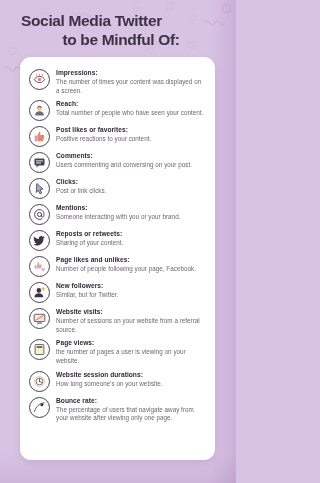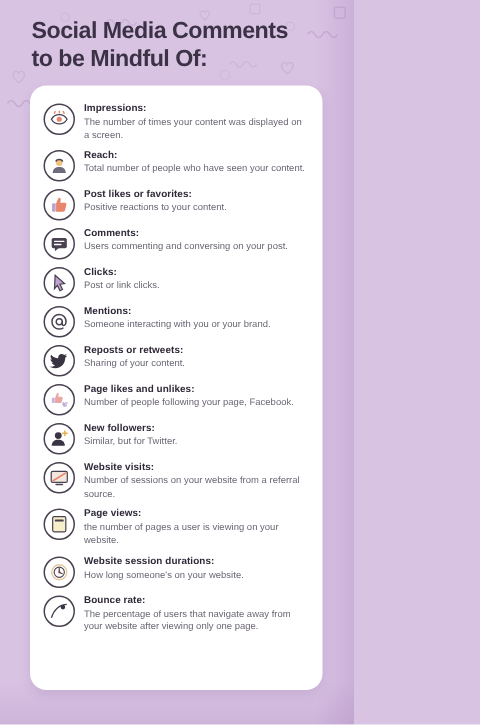--- a/index.html
+++ b/index.html
@@ -185,22 +185,22 @@
   <div class="deco" style="left:166px; top:2px;">
     <svg width="8" height="8" viewBox="0 0 10 10">
         <rect x="1" y="1" width="8" height="8" rx="1.2" fill="none" stroke="#c6abd5" stroke-width="1"></rect>
       </svg>
   </div>
 </div>
 
 <div id="page-frame"></div>
 
 <div id="header">
-  <div class="line" style="color: rgb(60, 50, 70);">Social Media Comments</div>
-  <div class="line" style="color: rgb(60, 50, 70);">to be Mindful Of:</div>
+  <div class="line" style="color: rgb(60, 50, 70);">Social Media Twitter</div>
+  <div class="line" style="color: rgb(60, 50, 70); text-align: center;">to be Mindful Of:</div>
 </div>
 
 <div id="card" style="background: rgb(255, 255, 255);">
   <div id="metric-list">
       <div class="metric-row">
         <div class="metric-icon" style="border-color: rgb(74, 65, 80);">
           <svg width="13" height="13" viewBox="0 0 16 16">
             <path d="M8 4.2 C5 4.2 2.6 6.2 1.6 8 C2.6 9.8 5 11.8 8 11.8 C11 11.8 13.4 9.8 14.4 8 C13.4 6.2 11 4.2 8 4.2 Z" fill="none" stroke="#4a4150" stroke-width="1.1"></path>
             <circle cx="8" cy="8" r="2.1" fill="#e8856b"></circle>
             <path d="M4 3.2 L4.6 1.6 M8 2.9 L8 1.3 M12 3.2 L11.4 1.6" stroke="#e8856b" stroke-width="1.1" stroke-linecap="round"></path>

